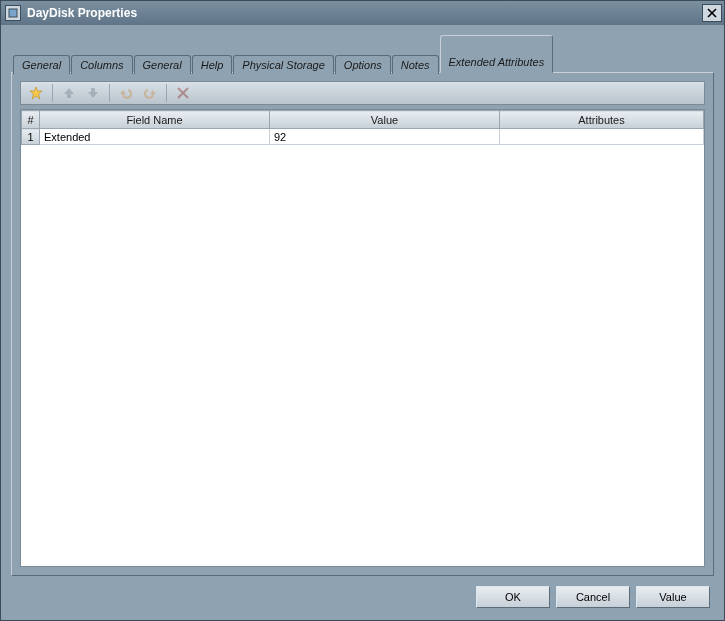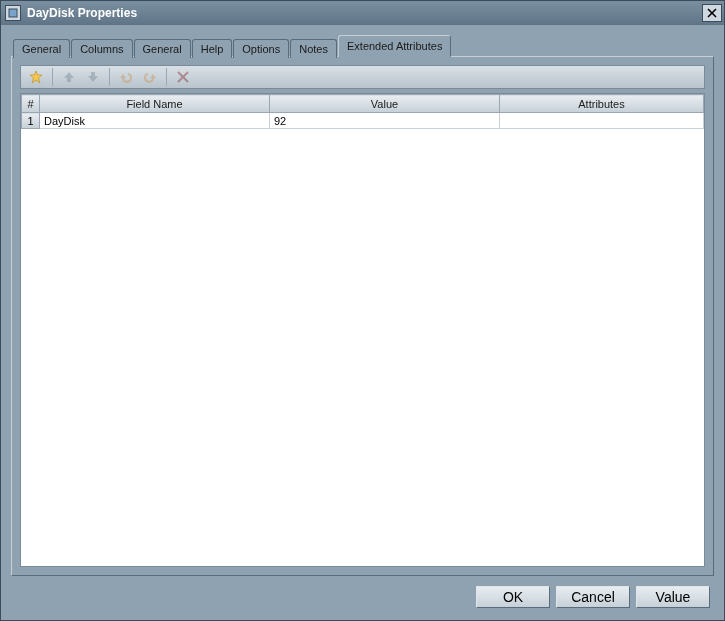--- a/index.html
+++ b/index.html
@@ -63,28 +63,29 @@
     padding: 3px 8px 3px 8px;
     border: 1px solid #5a6c7a;
     border-bottom: none;
     background: #8fa2b1;
     color: #1a1a1a;
     border-radius: 3px 3px 0 0;
     margin-right: 1px;
     cursor: default;
     position: relative;
     top: 1px;
+    font-style: italic;
   }
   .tab.active {
     background: #8fa2b1;
     border-color: #c7d0d8 #5a6c7a #8fa2b1 #c7d0d8;
     border-bottom: 1px solid #8fa2b1;
     z-index: 2;
     top: 0;
-    padding-top: 4px;
+    padding-top: 20px;
     padding-bottom: 4px;
   }
   .tab-panel {
     flex: 1;
     border: 1px solid #5a6c7a;
     border-top-color: #c7d0d8;
     border-left-color: #c7d0d8;
     background: #8fa2b1;
     padding: 8px;
     display: flex; flex-direction: column;
@@ -154,21 +155,21 @@
     gap: 6px;
     padding: 10px 4px 8px 4px;
   }
   .btn {
     min-width: 74px;
     height: 22px;
     background: linear-gradient(#e8edf1,#c7d0d8);
     border: 1px solid #5a6c7a;
     border-top-color: #dfe6eb;
     border-left-color: #dfe6eb;
-    font-size: 14px;
+    font-size: 11px;
     color: #000;
     display: flex; align-items: center; justify-content: center;
     cursor: default;
   }
   svg { display: block; }
 </style>
 </head>
 <body>
 
 <div class="window">
@@ -189,20 +190,21 @@
     </div>
   </div>
 
   <div class="client">
 
     <div class="tabs">
       <div class="tab"><span>General</span></div>
       <div class="tab"><span>Columns</span></div>
       <div class="tab"><span>General</span></div>
       <div class="tab"><span>Help</span></div>
+      <div class="tab"><span>Physical Storage</span></div>
       <div class="tab"><span>Options</span></div>
       <div class="tab"><span>Notes</span></div>
       <div class="tab active"><span>Extended Attributes</span></div>
     </div>
 
     <div class="tab-panel">
 
       <div class="toolbar">
         <div class="tbtn" title="New">
           <span>
@@ -264,21 +266,21 @@
             <tr>
               <th>#</th>
               <th>Field Name</th>
               <th>Value</th>
               <th>Attributes</th>
             </tr>
           </thead>
           <tbody>
             <tr>
               <td class="rownum">1</td>
-              <td>DayDisk</td>
+              <td>Extended</td>
               <td>92</td>
               <td></td>
             </tr>
           </tbody>
         </table>
       </div>
 
     </div>
 
     <div class="buttons">

